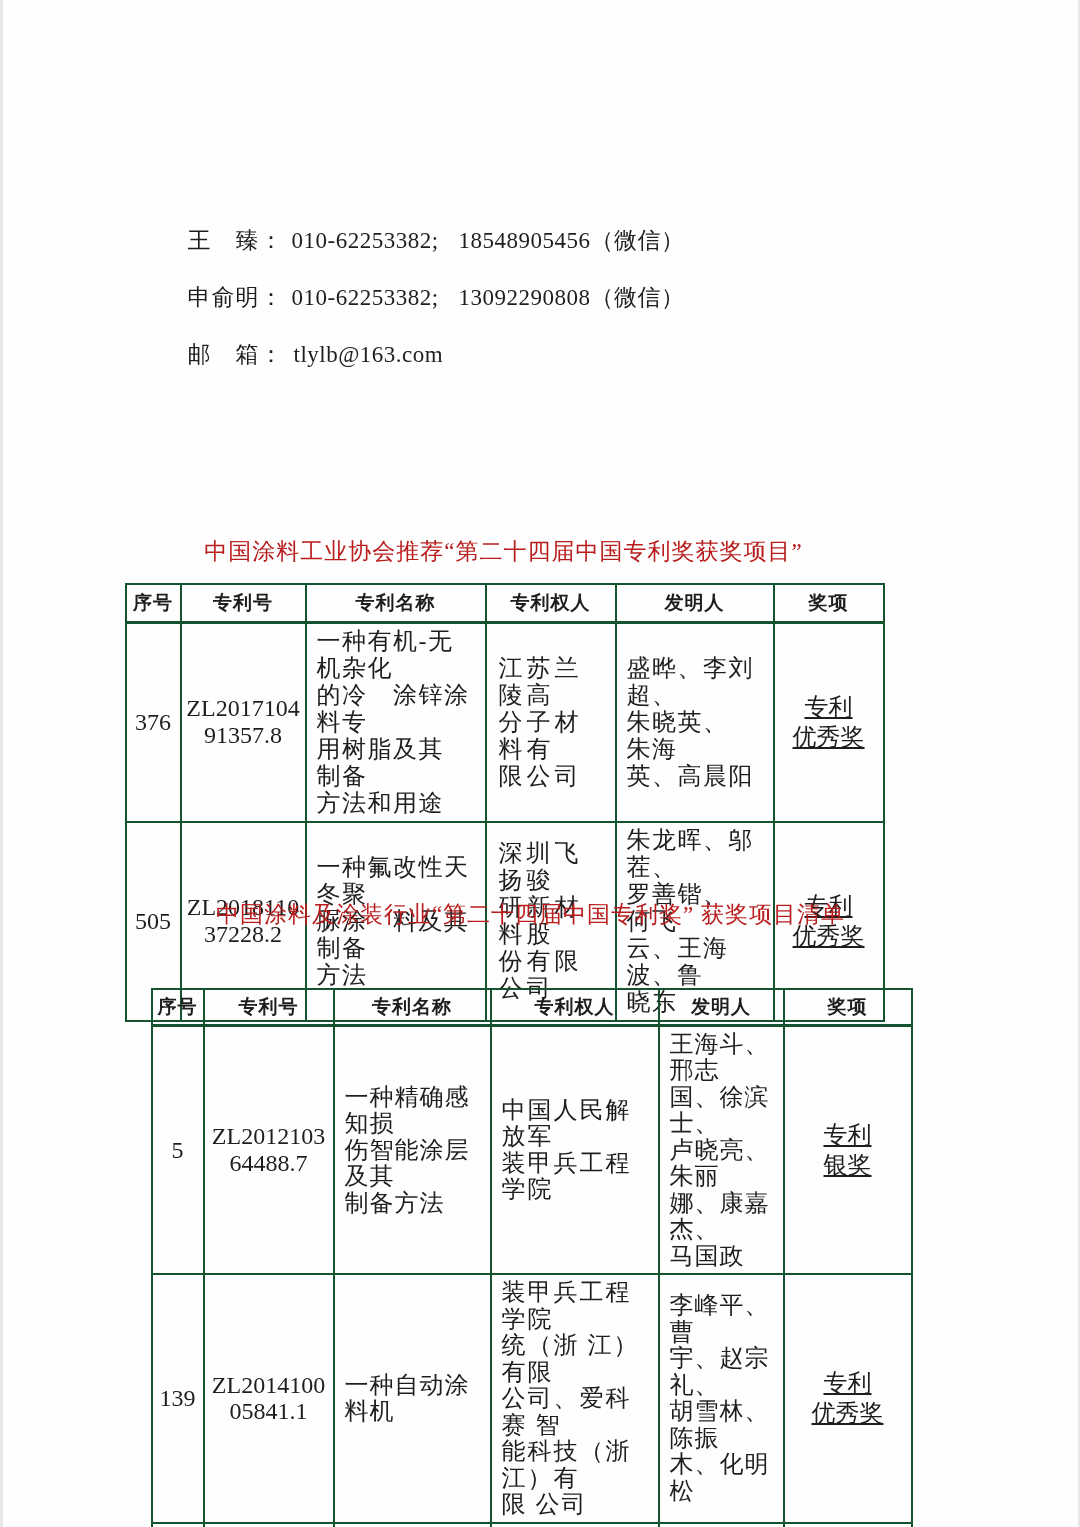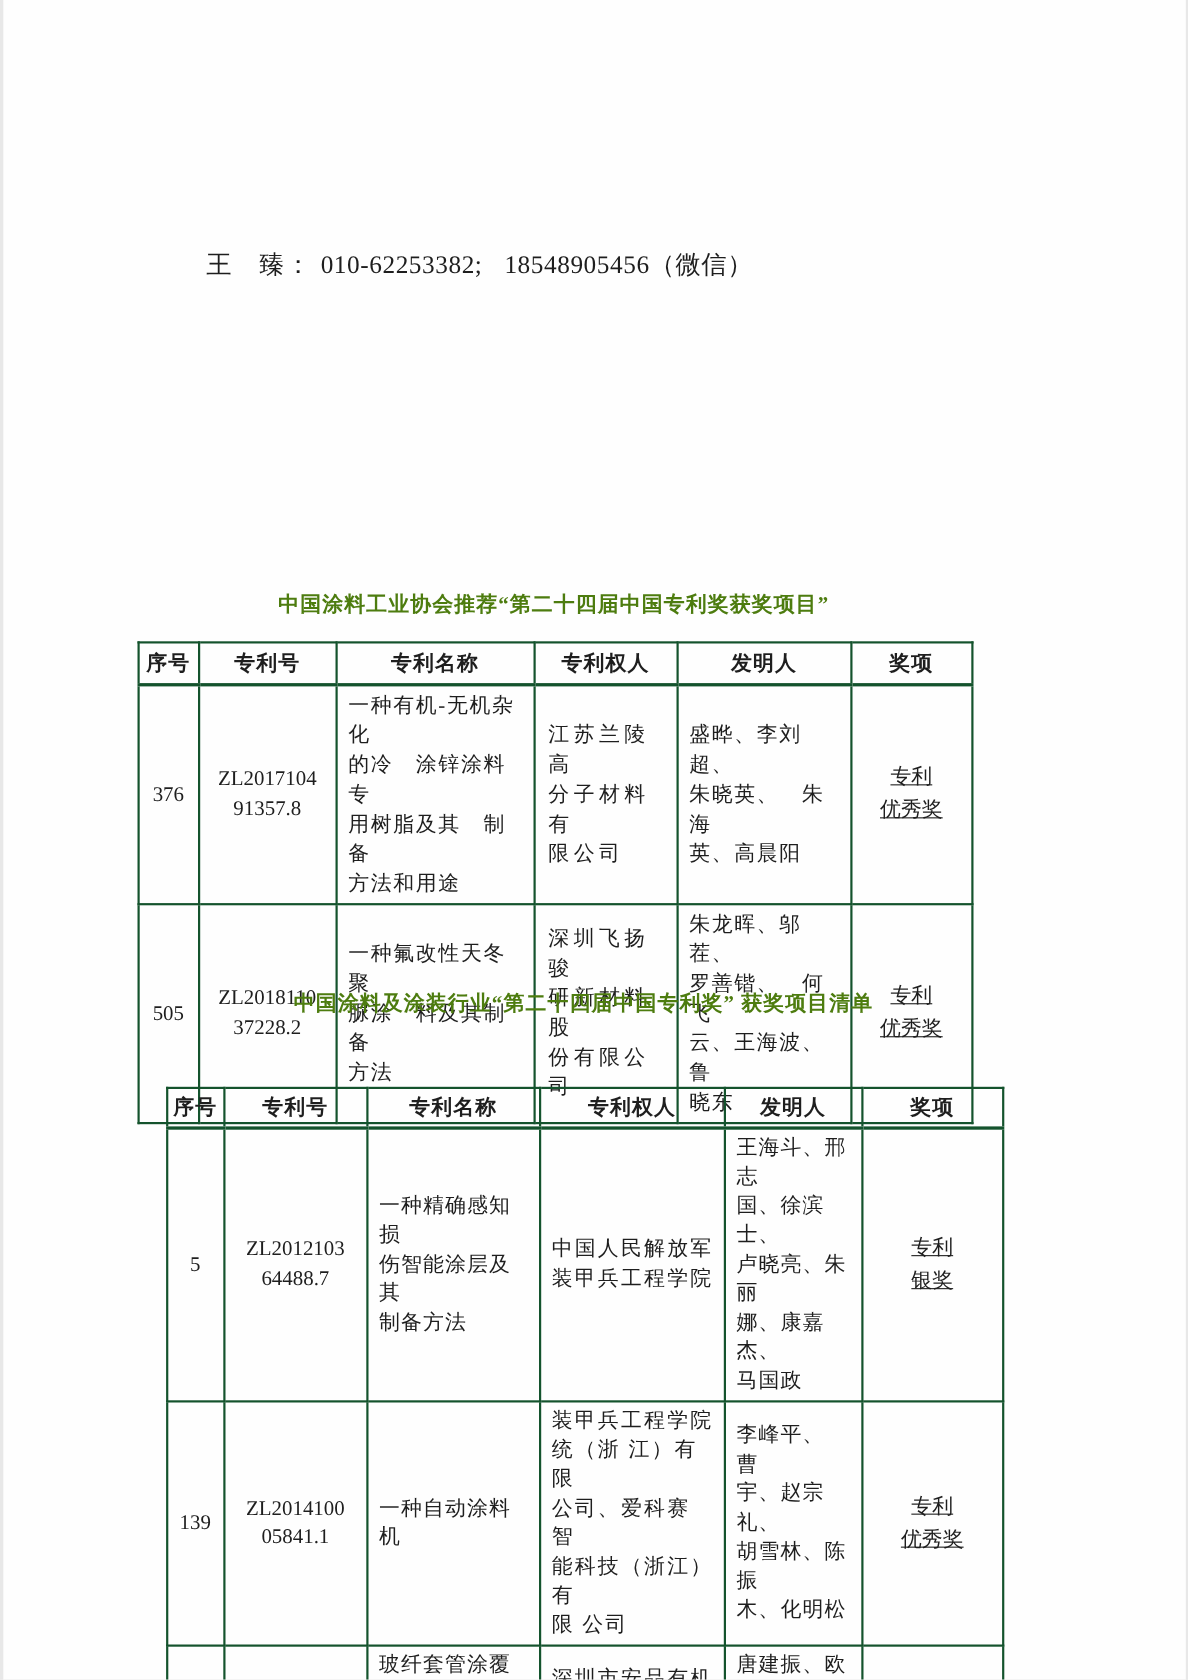--- a/index.html
+++ b/index.html
@@ -26,25 +26,25 @@
     white-space: nowrap;
   }
   .contact-line .c-name { letter-spacing: 1px; }
   .contact-line .c-office { margin-left: 8px; }
   .contact-line .c-mobile { margin-left: 20px; }
   .contact-line .c-value  { margin-left: 10px; }
 
   
   .sec-title {
     position: absolute;
-    font-size: 19px;
-    font-weight: bold;
+    font-size: 23px;
+    font-weight: normal;
     letter-spacing: 1px;
     text-align: center;
-    color: #4d7c0f;
+    color: #b91c1c;
   }
   .t1-title { left: 122px; width: 758px; top: 536px; }
   .t2-title { left: 148px; width: 760px; top: 899px; }
 
   
   table.doc {
     position: absolute;
     border-collapse: collapse;
     table-layout: fixed;
     background: transparent;
@@ -56,21 +56,21 @@
     overflow: hidden;
   }
   table.doc th {
     font-size: 19px;
     font-weight: 600;
     text-align: center;
     letter-spacing: 1px;
     border-bottom-width: 3px;
   }
   table.doc td {
-    font-size: 19px;
+    font-size: 24px;
     white-space: pre-line;
     border-radius: 18px;
   }
   .cell-center { text-align: center; }
   .cell-text   { text-align: left; padding: 4px 8px 4px 10px; }
 
   #table1 { left: 122px; top: 583px; width: 758px; }
   #table1 td { line-height: 27px; }
   #table1 .cell-owner { letter-spacing: 4px; padding-left: 12px; }
   #table1 .cell-patent-name,
@@ -85,20 +85,26 @@
   .award { line-height: 30px !important; text-decoration: underline; }
 </style>
 </head>
 <body>
 
 <div class="page">
 
   <div class="contacts">
     <div class="contact-line">
       <span class="c-name">王　臻：</span><span class="c-office">010-62253382;</span><span class="c-mobile">18548905456（微信）</span>
+    </div>
+    <div class="contact-line">
+      <span class="c-name">申俞明：</span><span class="c-office">010-62253382;</span><span class="c-mobile">13092290808（微信）</span>
+    </div>
+    <div class="contact-line">
+      <span class="c-name">邮　箱：</span><span class="c-value">tlylb@163.com</span>
     </div>
   </div>
 
   <div class="sec-title t1-title">中国涂料工业协会推荐“第二十四届中国专利奖获奖项目”</div>
 
   <table class="doc" id="table1">
     <colgroup>
       <col style="width:55px">
         <col style="width:125px">
         <col style="width:180px">

